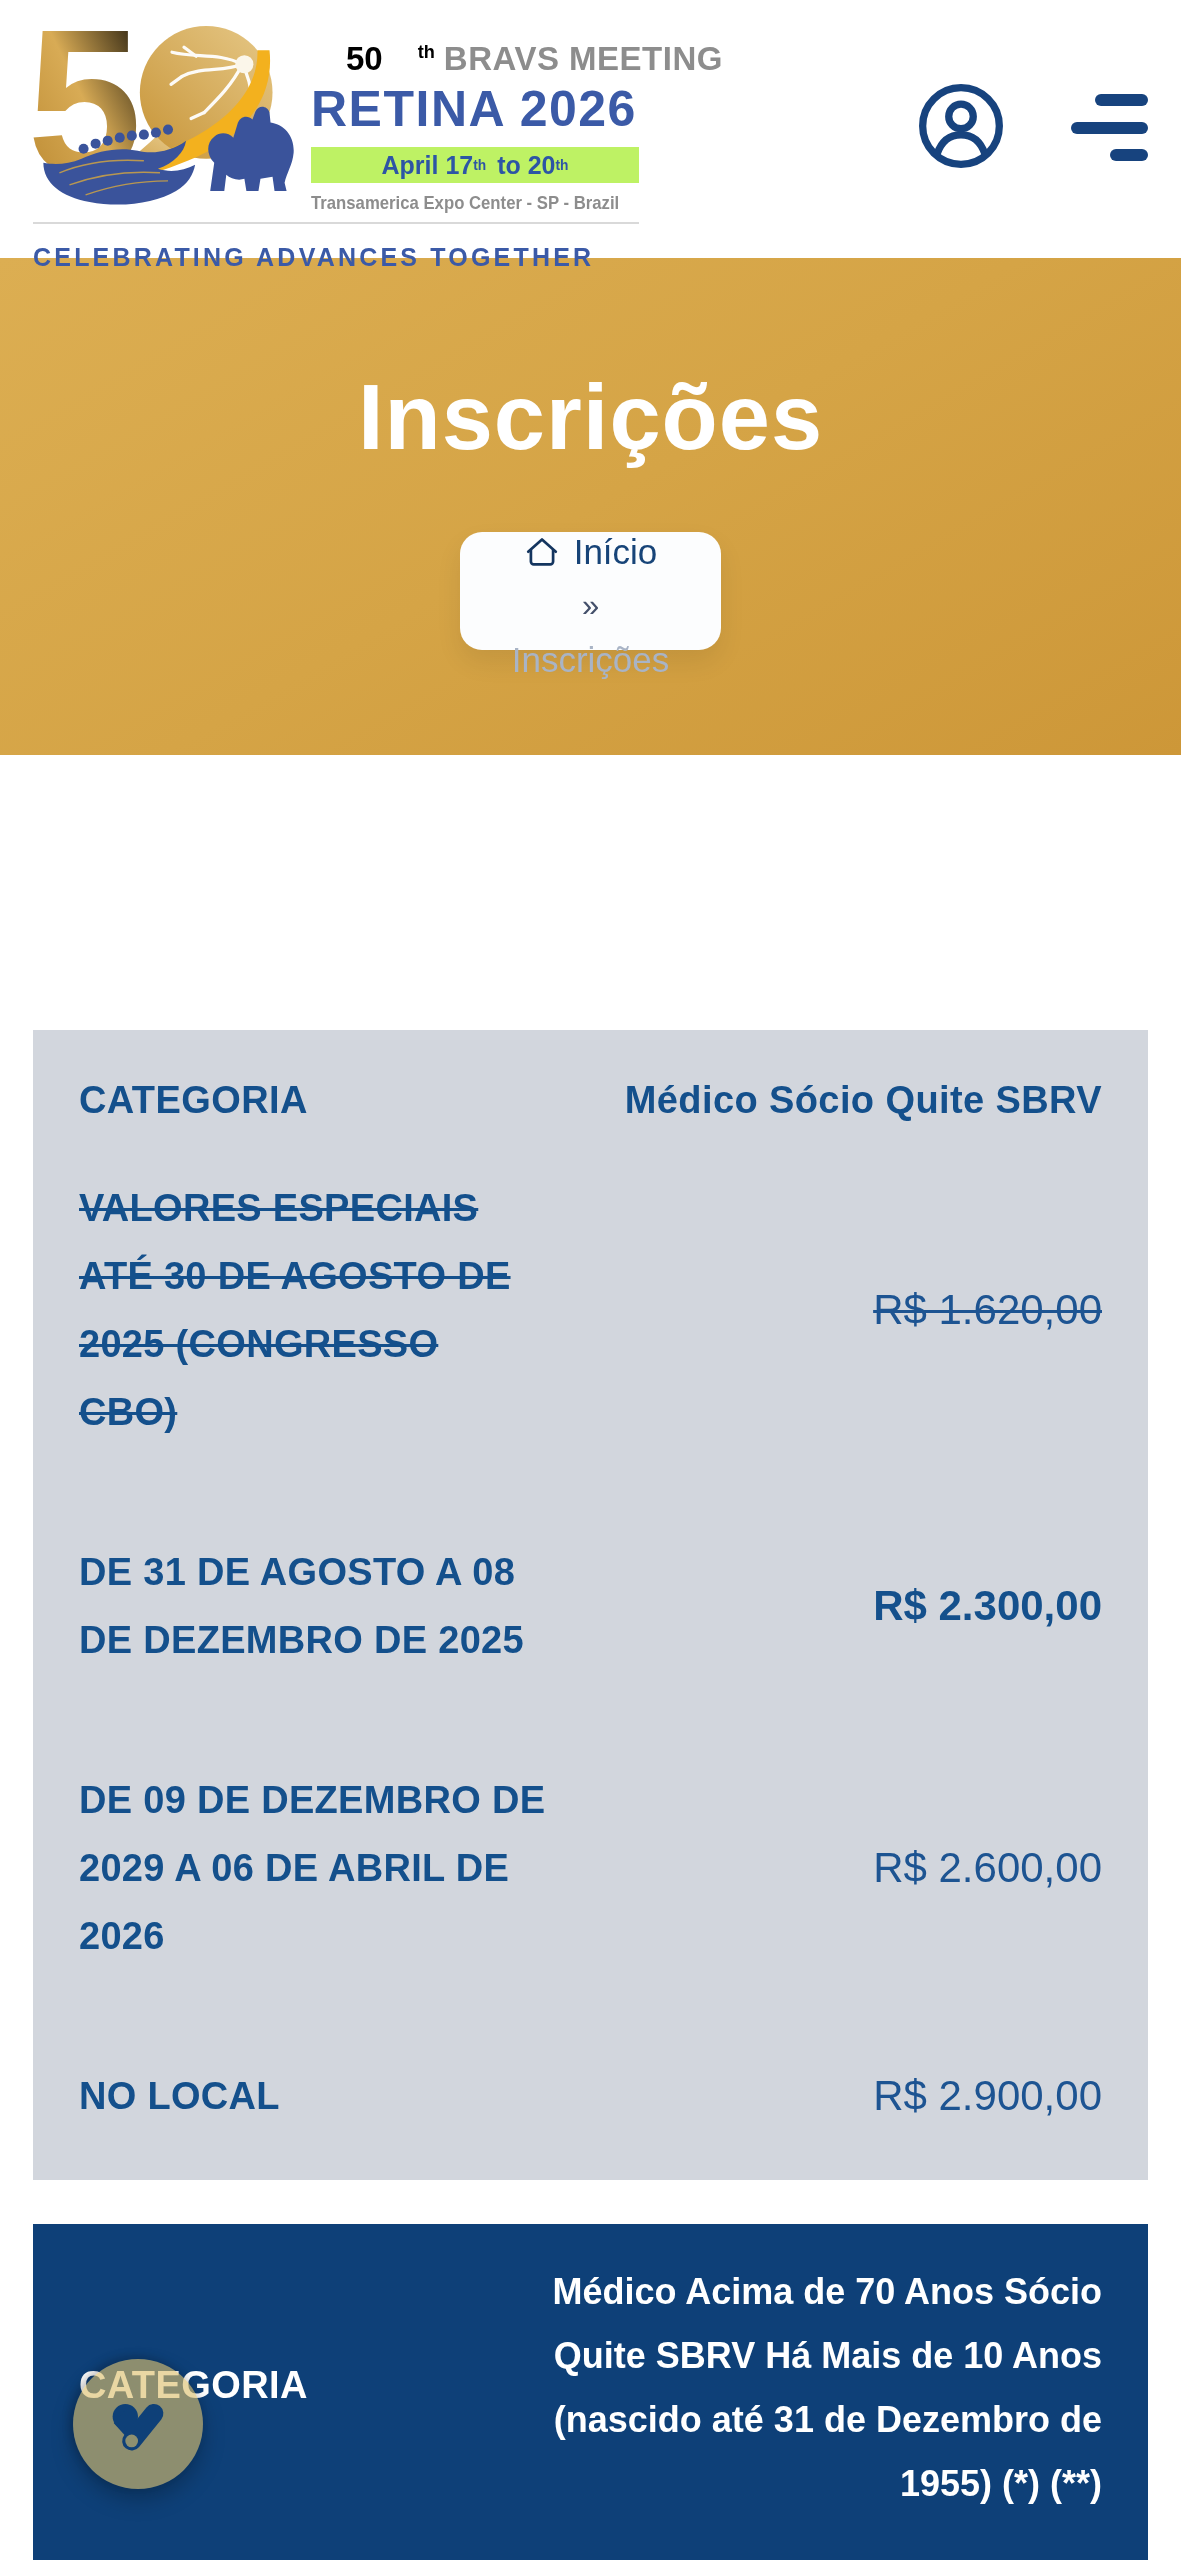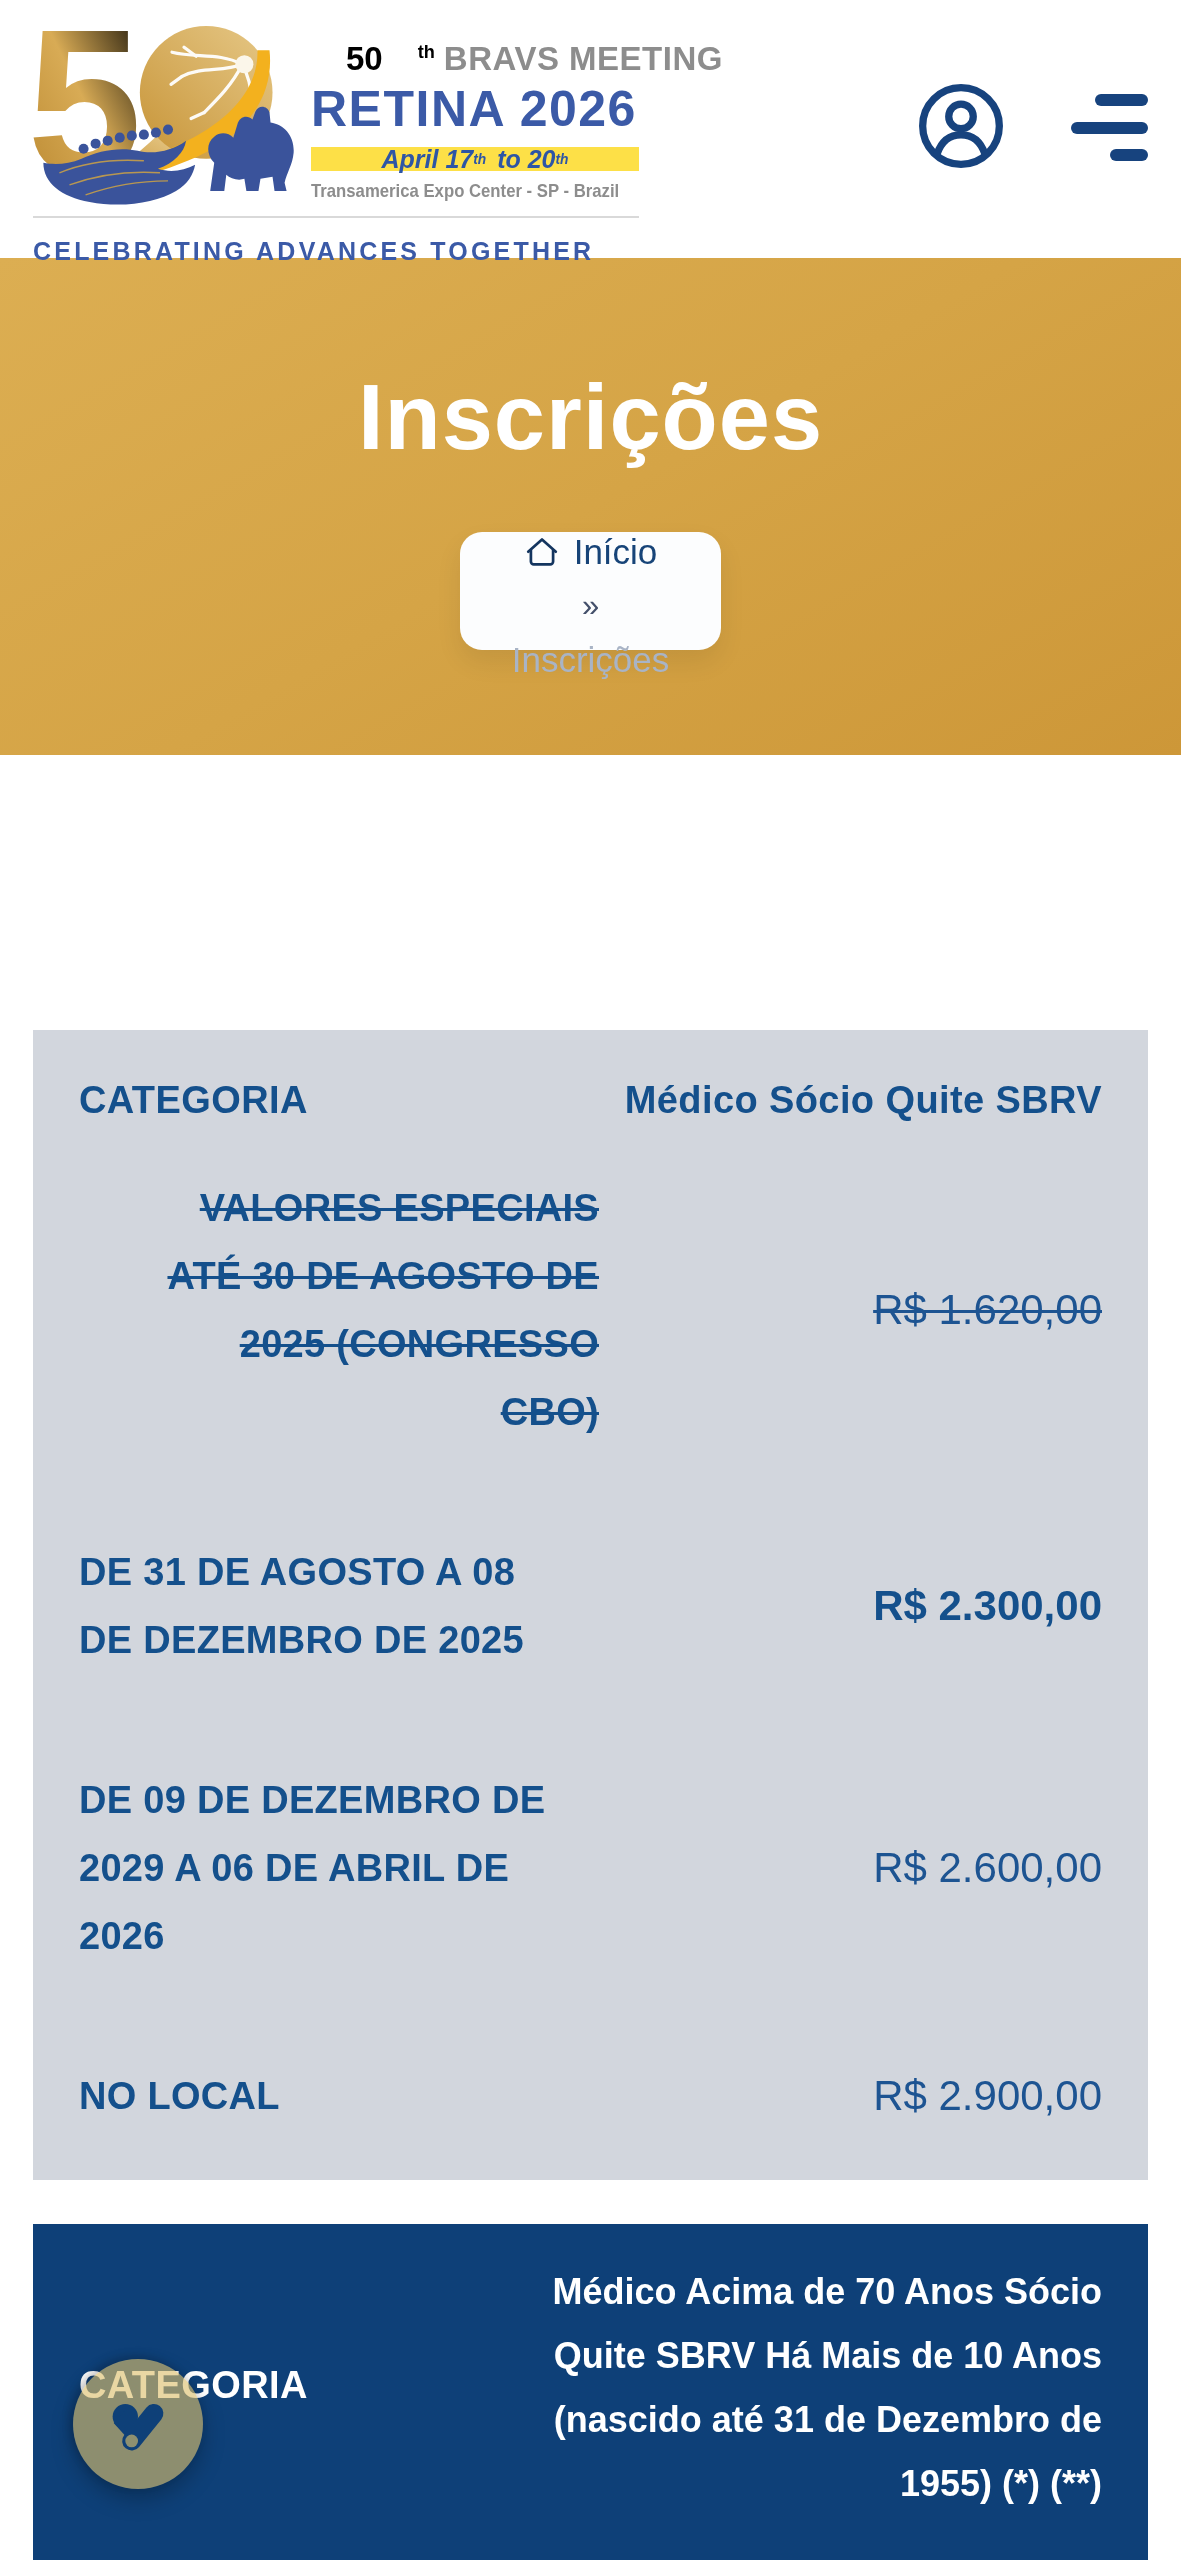--- a/index.html
+++ b/index.html
@@ -13,22 +13,22 @@
   .site-header { position:relative; height:258px; background:#ffffff; }
   .logo { position:absolute; left:33px; top:12px; width:606px; }
   .logo-row { display:flex; gap:6px; }
   .logo-graphic { width:272px; height:196px; flex:none; }
   .logo-text { width:328px; padding-top:28px; }
   .logo-line1 { font-size:33px; font-weight:700; white-space:nowrap; }
   .logo-line1 .gold { color:#000000;margin-left:35px; }
   .logo-line1 .gray { color:#8d8d8d; margin-left:9px; letter-spacing:0.5px; }
   sup.sp { font-size:55%; vertical-align:super; font-weight:700; }
   .logo-line2 { font-size:50px; font-weight:700; color:#3b5aa7; letter-spacing:1.5px; margin-top:2px; white-space:nowrap; }
-  .logo-banner { margin-top:9px; height:24px; background:#fde047; display:flex; align-items:center; justify-content:center;
-                 font-size:25px; font-weight:700; color:#2d55a5; white-space:nowrap;font-style:italic; }
+  .logo-banner { margin-top:9px; height:36px; background:#bef264; display:flex; align-items:center; justify-content:center;
+                 font-size:25px; font-weight:700; color:#2d55a5; white-space:nowrap; }
   .logo-banner .gap { margin-left:11px; }
   .logo-venue { margin-top:9px; font-size:19px; font-weight:700; color:#8d8d8d; white-space:nowrap;
                 transform:scaleX(0.88); transform-origin:left center; }
   .logo-divider { margin-top:8px; border-top:2px solid #d9d9d9; width:100%; }
   .logo-tagline { margin-top:19px; font-size:25px; font-weight:700; color:#3b5aa7; letter-spacing:3.2px; white-space:nowrap; }
 
   .user-btn { position:absolute; left:915px; top:80px; width:92px; height:92px; background:none; border:none; cursor:pointer; padding:0; }
   .menu-btn { position:absolute; left:1071px; top:94px; width:77px; background:none; border:none; cursor:pointer; padding:0; }
   .menu-btn .bar { height:12px; border-radius:7px; background:#17437e; }
   .menu-btn .b1 { width:53px; margin-left:auto; }
@@ -46,21 +46,21 @@
   .crumb-sep { font-size:31px; color:#44506b; margin:0 8px; }
   .crumb-current { font-size:35px; color:#a9b4c6; }
 
   .spacer-block { height:275px; background:#ffffff; }
 
   
   .price-table { margin:0 33px; background:#d2d6dd; padding:46px 46px 50px; }
   .t-head { display:flex; justify-content:space-between; align-items:center; line-height:48px; }
   .t-head-cat, .t-head-val { font-size:38px; font-weight:700; color:#14508c; letter-spacing:0.4px; }
   .t-row { display:flex; justify-content:space-between; align-items:center; margin-top:92px; }
-  .t-row.first { margin-top:50px;text-align:right; }
+  .t-row.first { margin-top:50px; }
   .t-label { width:520px; font-size:38px; font-weight:700; line-height:68px; color:#14508c;
              white-space:pre-line; letter-spacing:0.3px; }
   .t-price { font-size:42px; font-weight:400; color:#1d5492; white-space:nowrap; }
   .t-price.bold { font-weight:700; color:#14508c; }
   .struck { text-decoration:line-through; text-decoration-thickness:3px; }
 
   
   .category-panel { margin:44px 33px 0; background:#0e4078; height:430px; padding:36px 46px;
                     display:flex; justify-content:space-between; }
   .panel-cat { font-size:38px; font-weight:700; color:#ffffff; letter-spacing:0.4px; margin-top:104px; }

